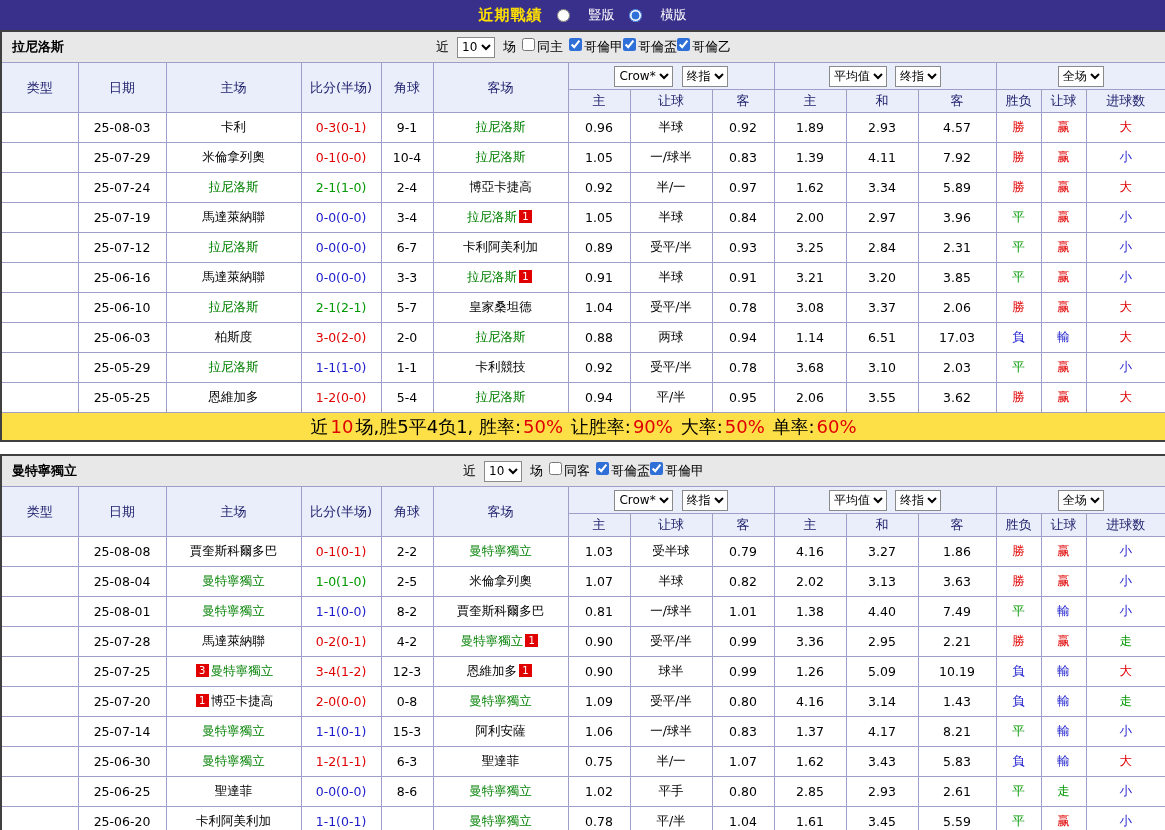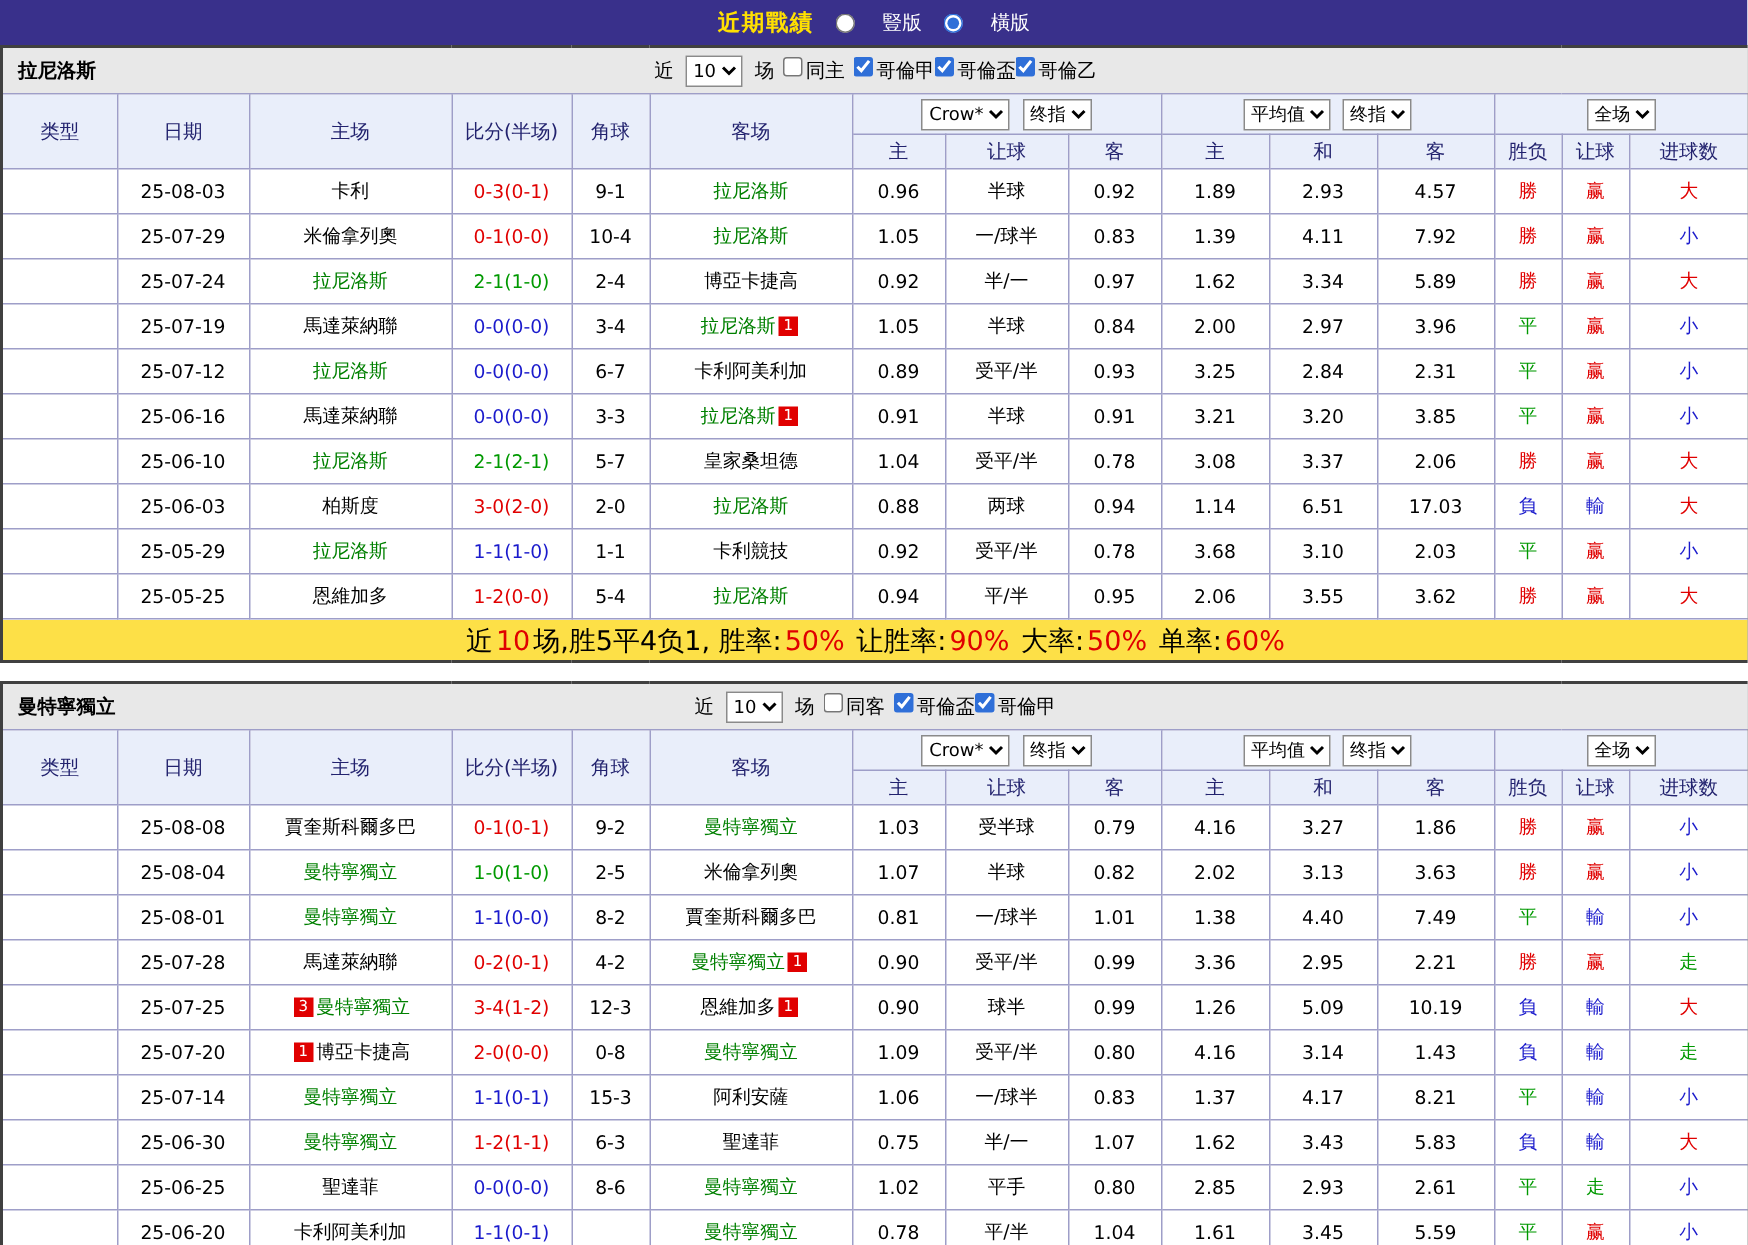--- a/index.html
+++ b/index.html
@@ -374,21 +374,21 @@
       <th>让球</th>
       <th>进球数</th>
     </tr>
   </tbody>
   <tbody class="rows">
       <tr>
         <td class="lg-magenta">哥倫盃</td>
         <td>25-08-08</td>
         <td><span>賈奎斯科爾多巴</span></td>
         <td class="c-red">0-1(0-1)</td>
-        <td>9-2</td>
+        <td>2-2</td>
         <td><span class="focal">曼特寧獨立</span></td>
         <td>1.03</td>
         <td>受半球</td>
         <td>0.79</td>
         <td>4.16</td>
         <td>3.27</td>
         <td>1.86</td>
         <td class="c-red">勝</td>
         <td class="c-red">赢</td>
         <td class="c-blue">小</td>

